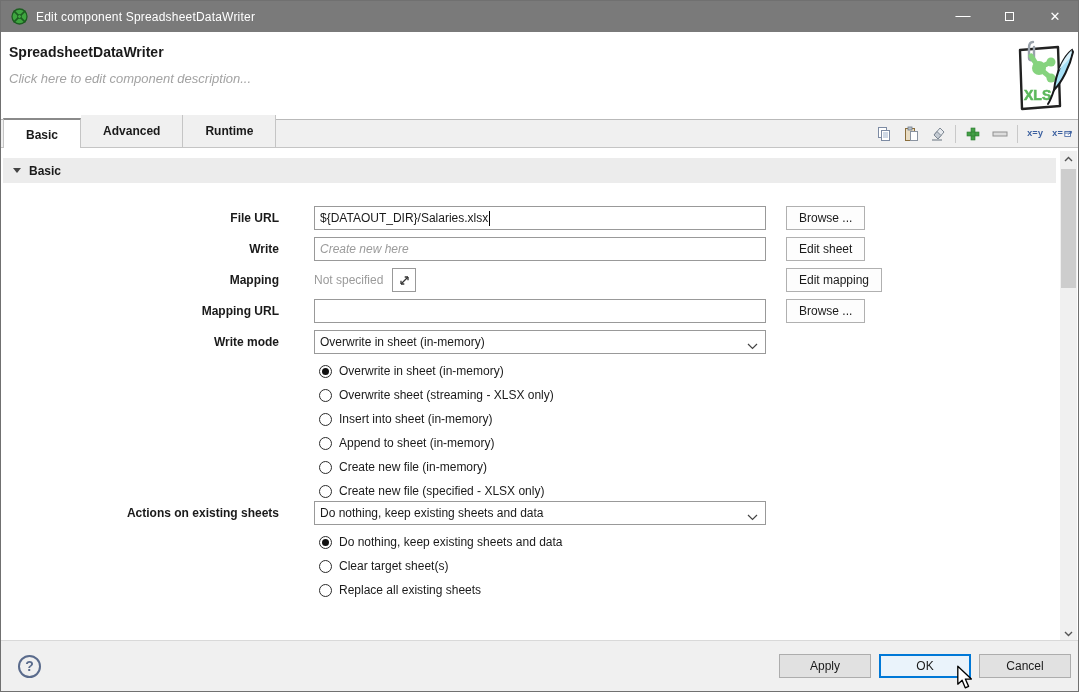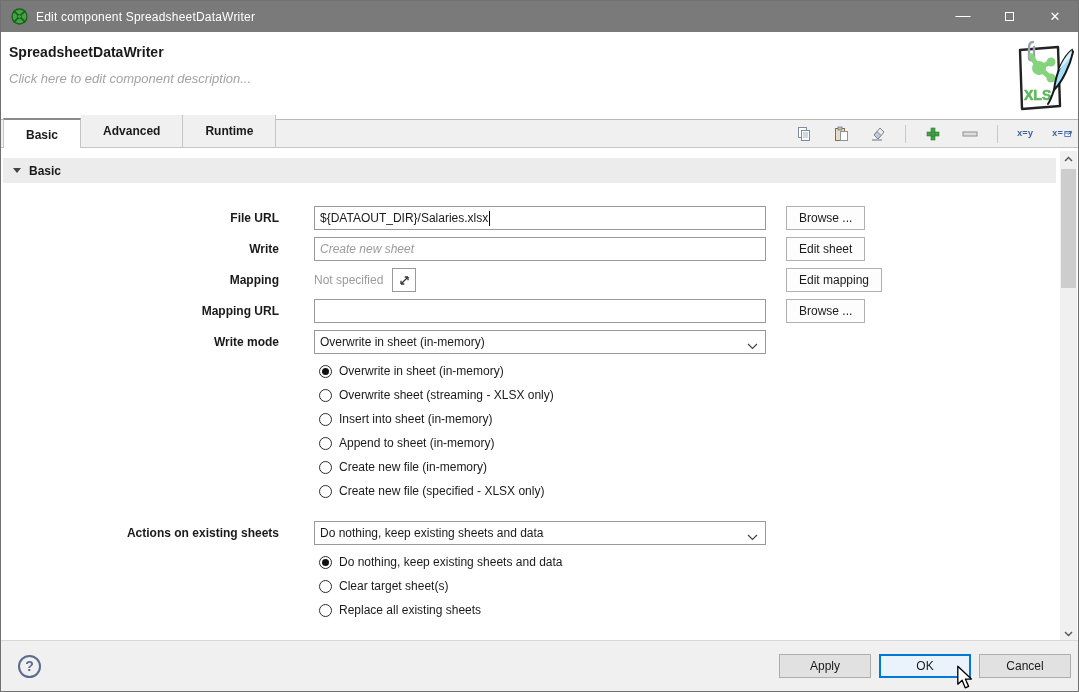--- a/index.html
+++ b/index.html
@@ -32,21 +32,21 @@
   }
   .tab {
     height:32px; display:flex; align-items:center; justify-content:center;
     padding:0 22px; font-size:12px; font-weight:bold; color:#1a1a1a;
     border-right:1px solid #c5c5c5; background:#f0f0f0; cursor:default;
   }
   .tab.active {
     background:#fff; border-top:2px solid #8a8a8a; border-left:1px solid #c5c5c5;
     margin-left:2px; margin-bottom:-1px; height:31px; position:relative; top:1px;
   }
-  .tab-toolbar { margin-left:auto; display:flex; align-items:center; gap:17px; padding-right:6px; height:100%; }
+  .tab-toolbar { margin-left:auto; display:flex; align-items:center; gap:7px; padding-right:6px; height:100%; }
   .tbtn { width:20px; height:20px; display:flex; align-items:center; justify-content:center; cursor:default; }
   .tsep { width:1px; height:18px; background:#c9c9c9; }
   .txt-icon { font-family:"Liberation Mono", monospace; font-size:9px; font-weight:bold; color:#3a5f9f; white-space:nowrap; }
   
   .content { position:relative; height:494px; background:#fff; overflow:hidden; }
   .section-bar {
     margin:10px 22px 0 2px; height:25px; background:#ececec; display:flex; align-items:center;
     padding-left:10px; font-size:12px; font-weight:bold; color:#1a1a1a; gap:8px;
   }
   .tri-down { width:0; height:0; border-left:4px solid transparent; border-right:4px solid transparent; border-top:5px solid #444; }
@@ -234,21 +234,21 @@
         </div>
         <div class="side-btn">
             <span>Browse ...</span>
           </div>
       </div>
 
       <div class="row">
         <div class="lbl">Write</div>
         <div class="ctl">
           <div class="textbox">
-            <span class="placeholder">Create new sheet</span>
+            <span class="placeholder">Create new here</span>
           </div>
         </div>
         <div class="side-btn">
             <span>Edit sheet</span>
           </div>
       </div>
 
       <div class="row">
         <div class="lbl">Mapping</div>
         <div class="ctl">
@@ -312,21 +312,21 @@
         <div class="radio-line">
           <span class="rb"></span>
           <span>Create new file (in-memory)</span>
         </div>
         <div class="radio-line">
           <span class="rb"></span>
           <span>Create new file (specified - XLSX only)</span>
         </div>
       </div>
 
-      <div class="row" style="margin-top:20px">
+      <div class="row" style="margin-top:0">
         <div class="lbl">Actions on existing sheets</div>
         <div class="ctl">
           <div class="combo">
             <span>Do nothing, keep existing sheets and data</span>
             <span class="chev">
               <svg width="11" height="7" viewBox="0 0 11 7">
                   <path d="M1 1 L5.5 5.5 L10 1" fill="none" stroke="#444" stroke-width="1.2"></path>
                 </svg>
             </span>
           </div>

